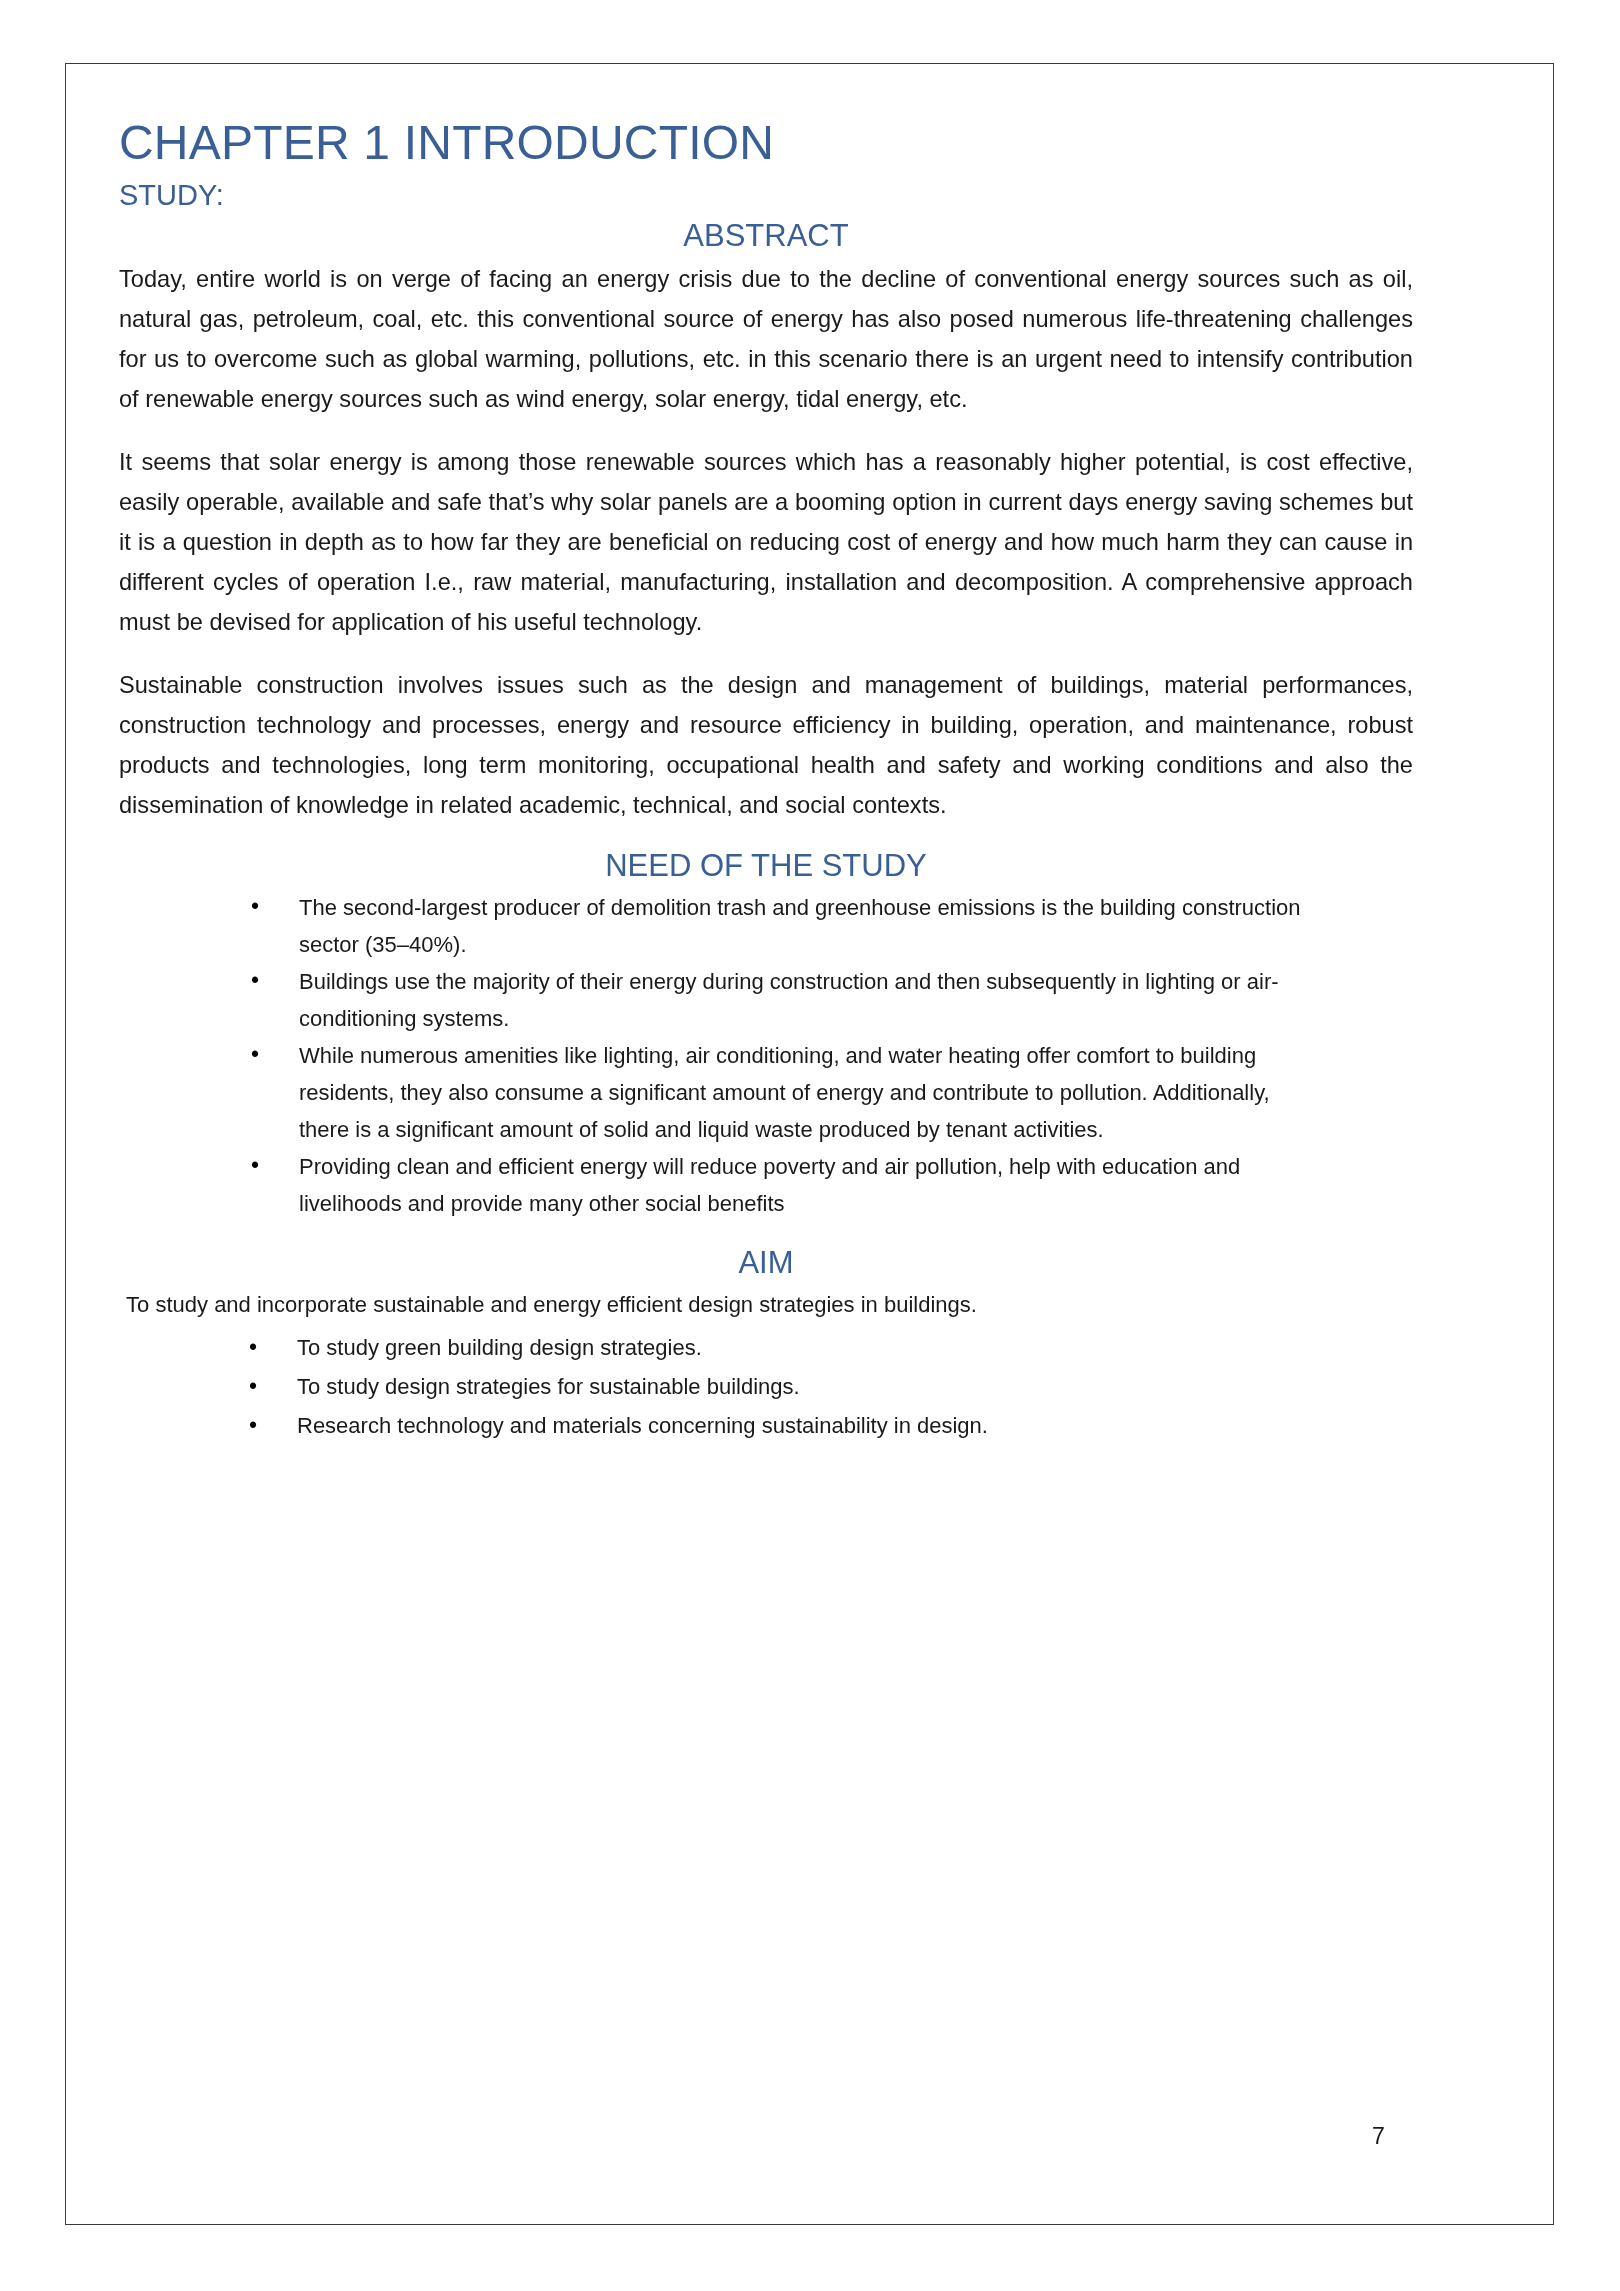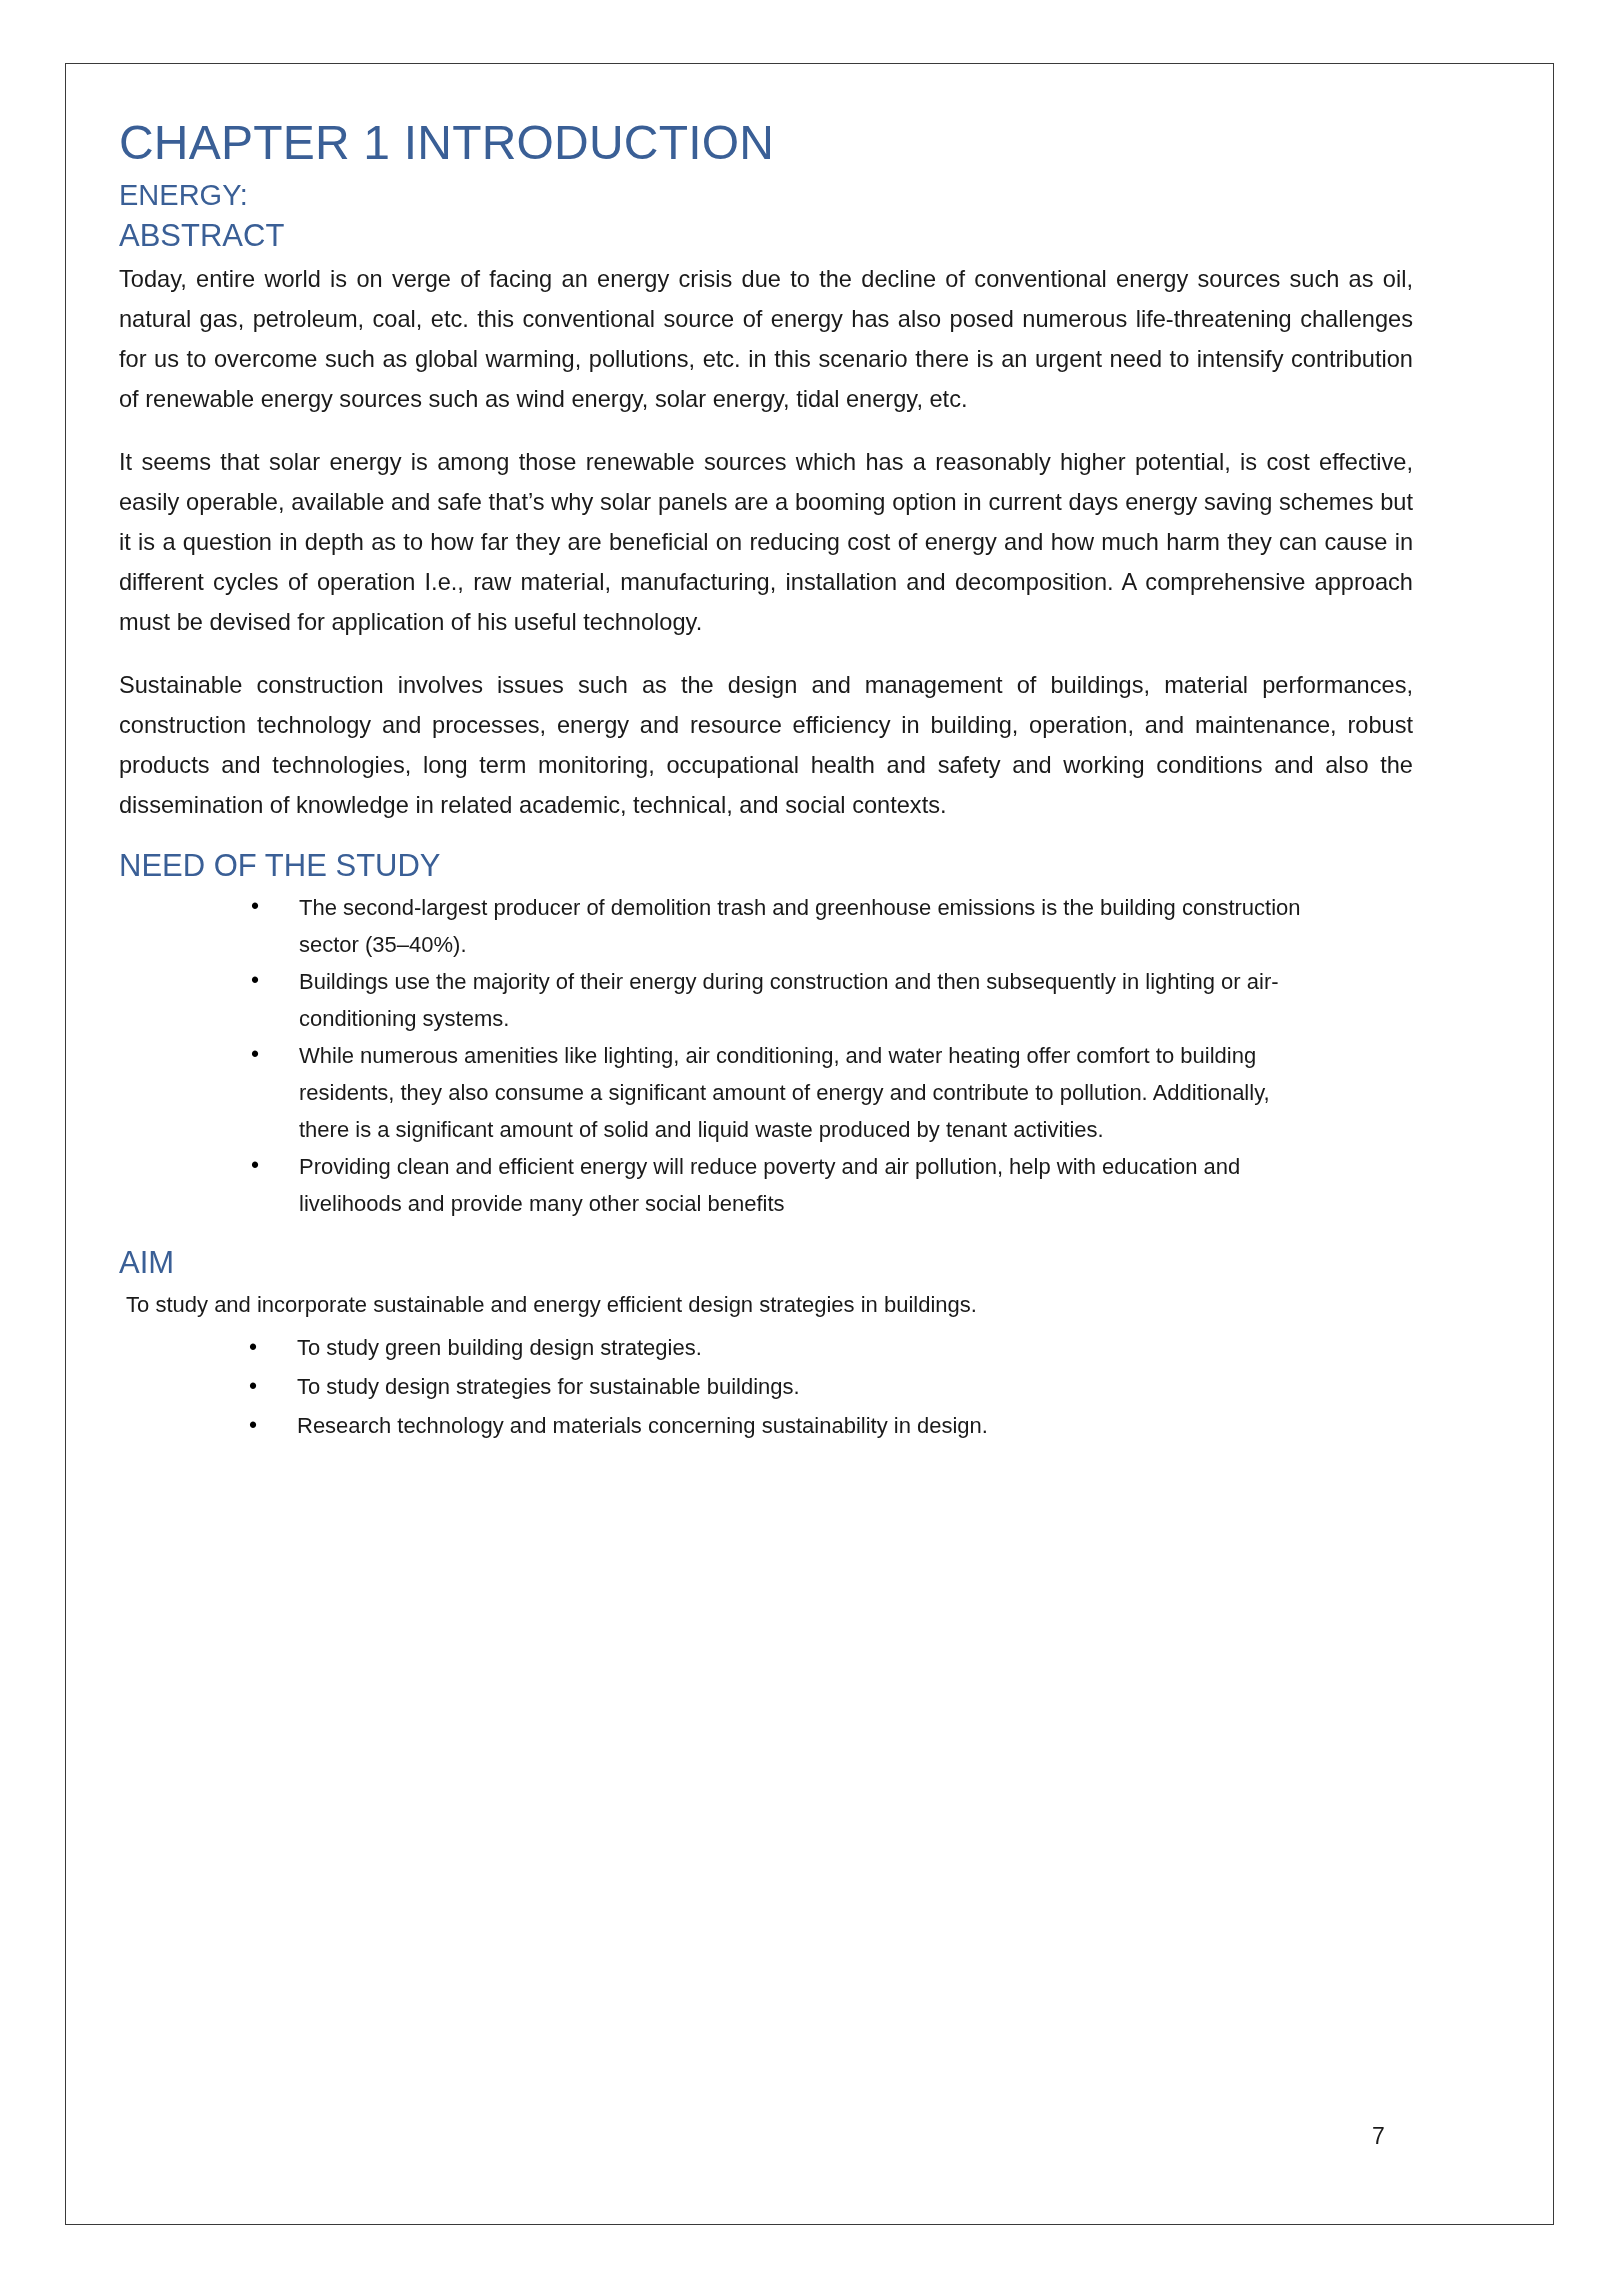--- a/index.html
+++ b/index.html
@@ -60,20 +60,21 @@
     font-weight: 400;
     line-height: 1.12;
     margin: 0 0 7.1px 0;
   }
   .h-section {
     color: #3a5f96;
     font-size: 31px;
     font-weight: 400;
     line-height: 1.15;
     margin: 23px 0 5.3px 0;
+    text-align: center;
   }
   .topic-quote {
     color: #000000;
     font-size: 21.4px;
     font-weight: bold;
     font-style: italic;
     line-height: 1.2;
     margin: 0 0 23px 0;
     letter-spacing: -0.1px;
   }
@@ -145,21 +146,21 @@
 </head>
 <body>
 
 <div class="page-sheet">
   <div class="page-border"></div>
 
   <div class="content">
 
     <h1 class="h-chapter">CHAPTER 1 INTRODUCTION</h1>
 
-    <h2 class="h-section-sm">ENERGY:</h2>
+    <h2 class="h-section-sm">STUDY:</h2>
 
 
     <h2 class="h-section" style="margin-top:0;">ABSTRACT</h2>
 
     <p class="body">Today, entire world is on verge of facing an energy crisis due to the decline of conventional energy sources such as oil, natural gas, petroleum, coal, etc. this conventional source of energy has also posed numerous life-threatening challenges for us to overcome such as global warming, pollutions, etc. in this scenario there is an urgent need to intensify contribution of renewable energy sources such as wind energy, solar energy, tidal energy, etc.</p>
 
     <p class="body">It seems that solar energy is among those renewable sources which has a reasonably higher potential, is cost effective, easily operable, available and safe that’s why solar panels are a booming option in current days energy saving schemes but it is a question in depth as to how far they are beneficial on reducing cost of energy and how much harm they can cause in different cycles of operation I.e., raw material, manufacturing, installation and decomposition. A comprehensive approach must be devised for application of his useful technology.</p>
 
     <p class="body last">Sustainable construction involves issues such as the design and management of buildings, material performances, construction technology and processes, energy and resource efficiency in building, operation, and maintenance, robust products and technologies, long term monitoring, occupational health and safety and working conditions and also the dissemination of knowledge in related academic, technical, and social contexts.</p>
 

